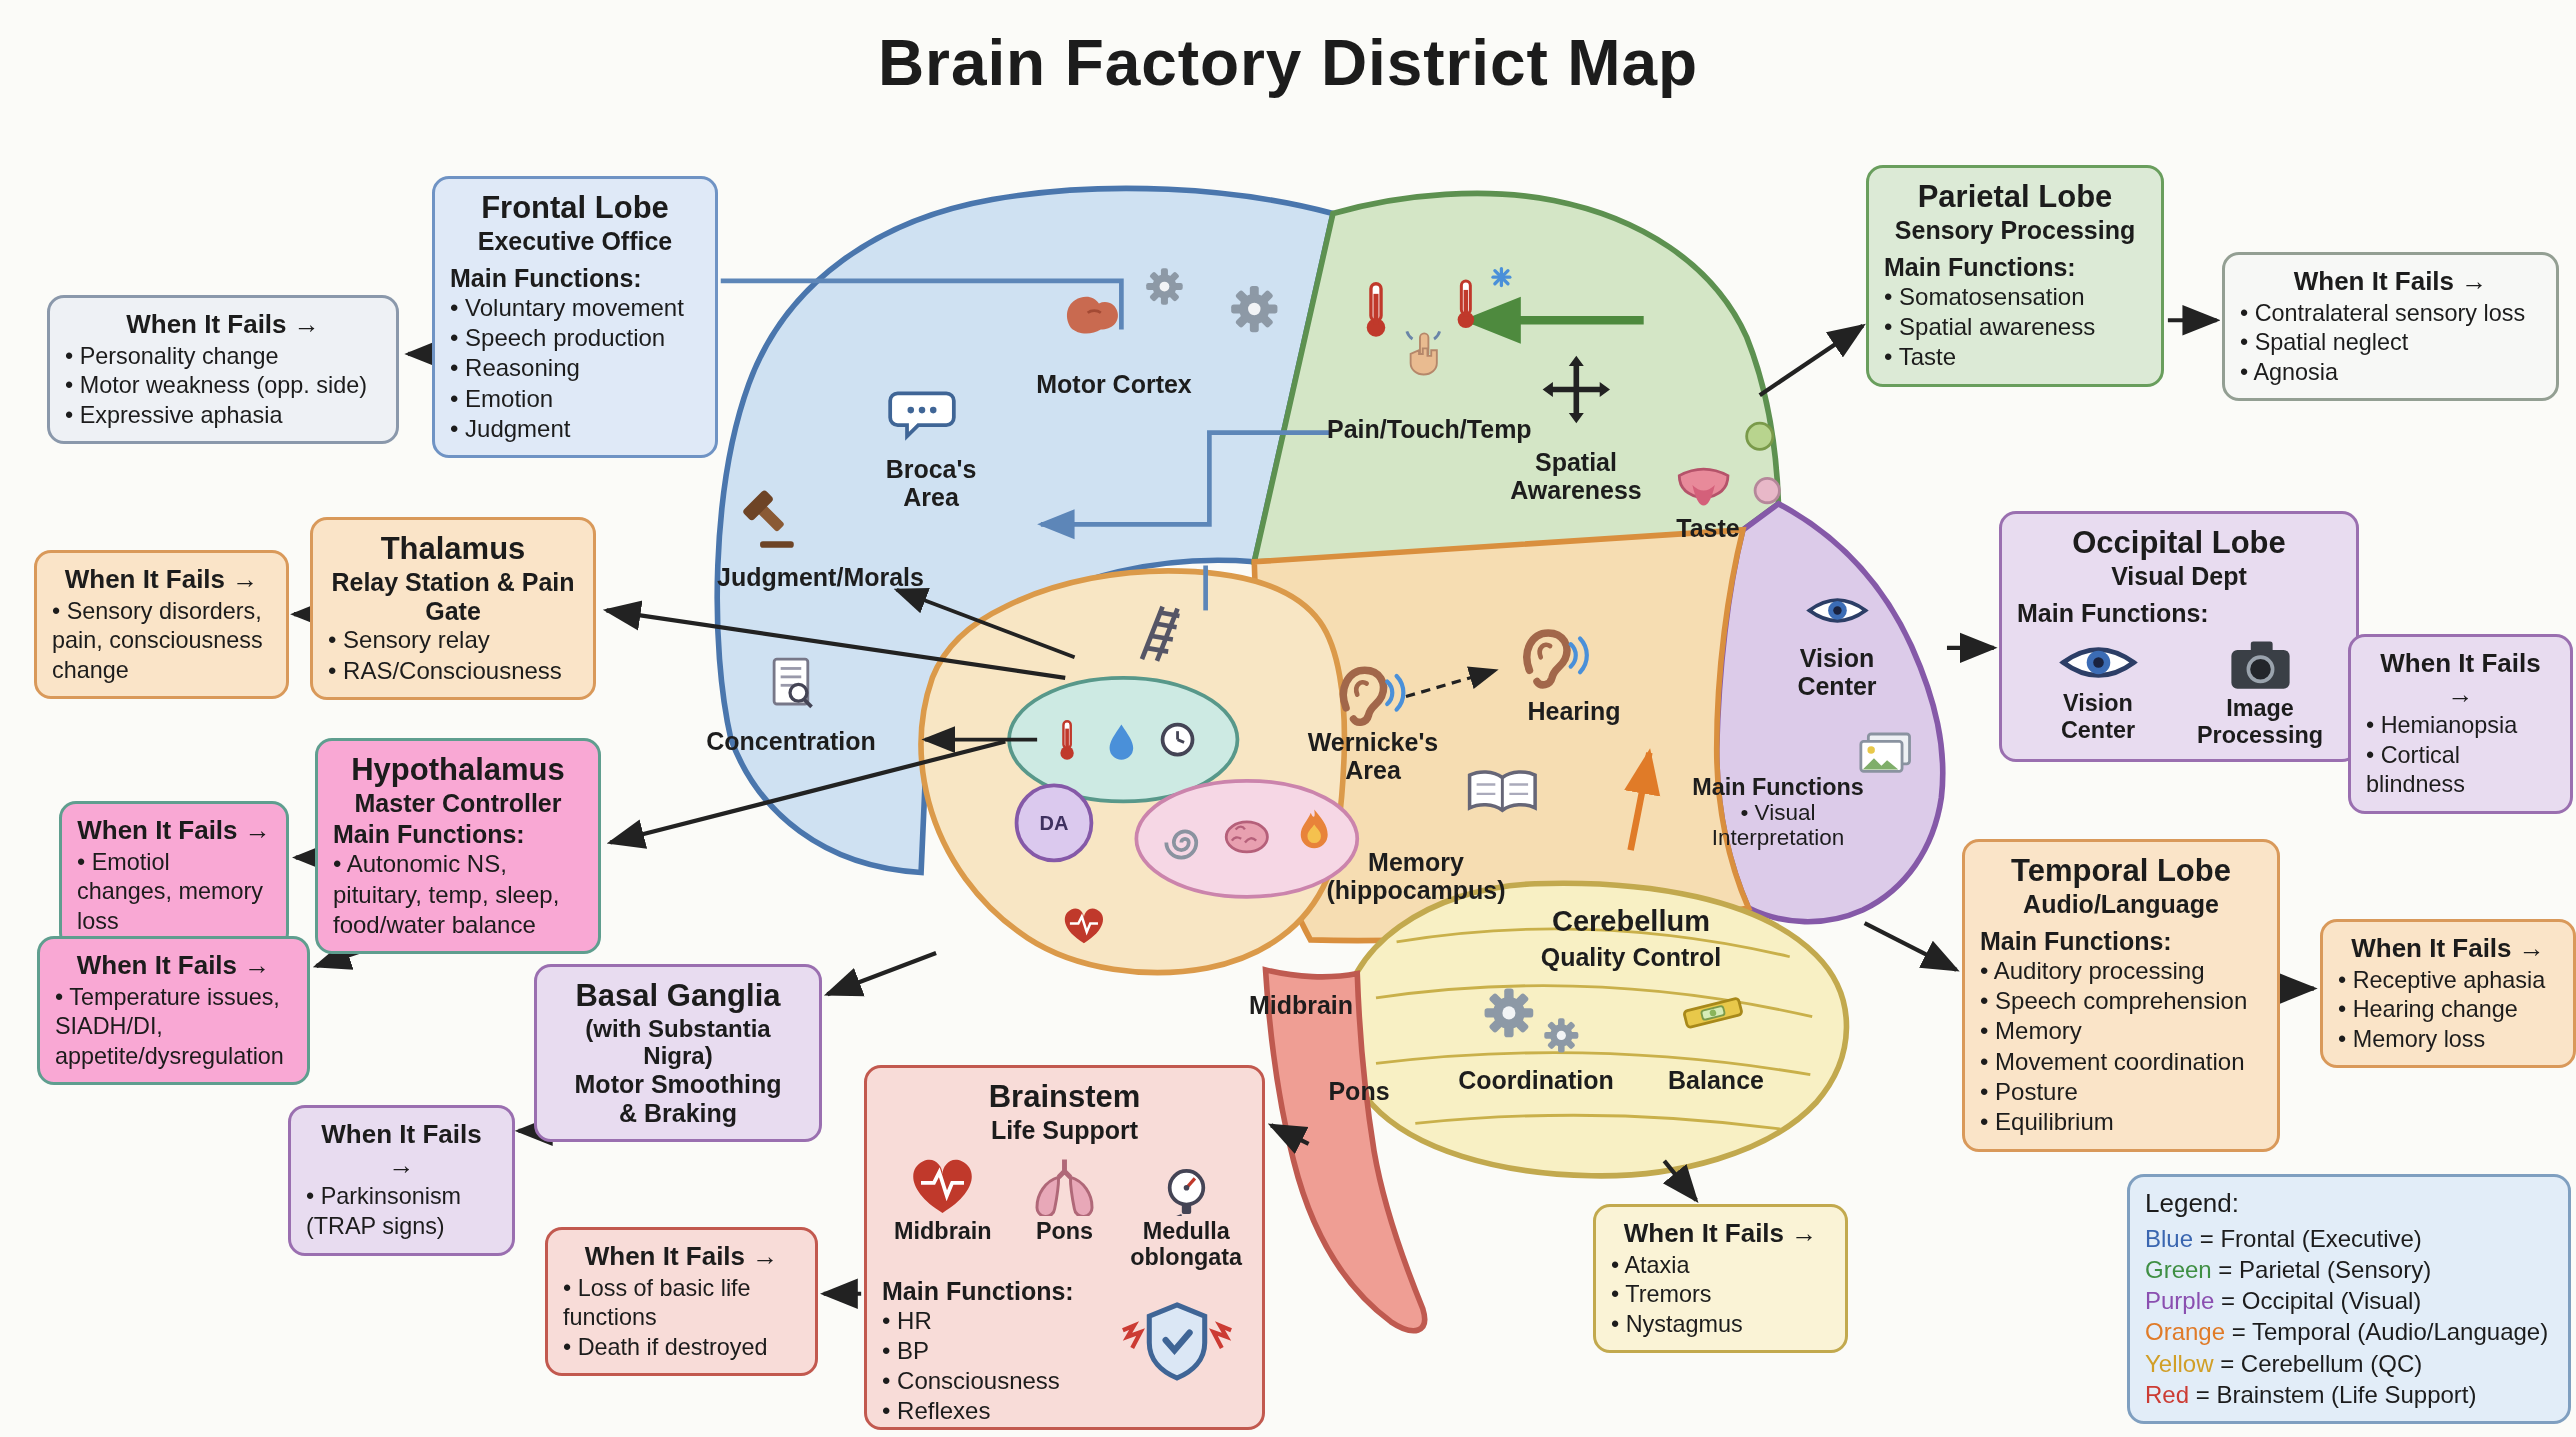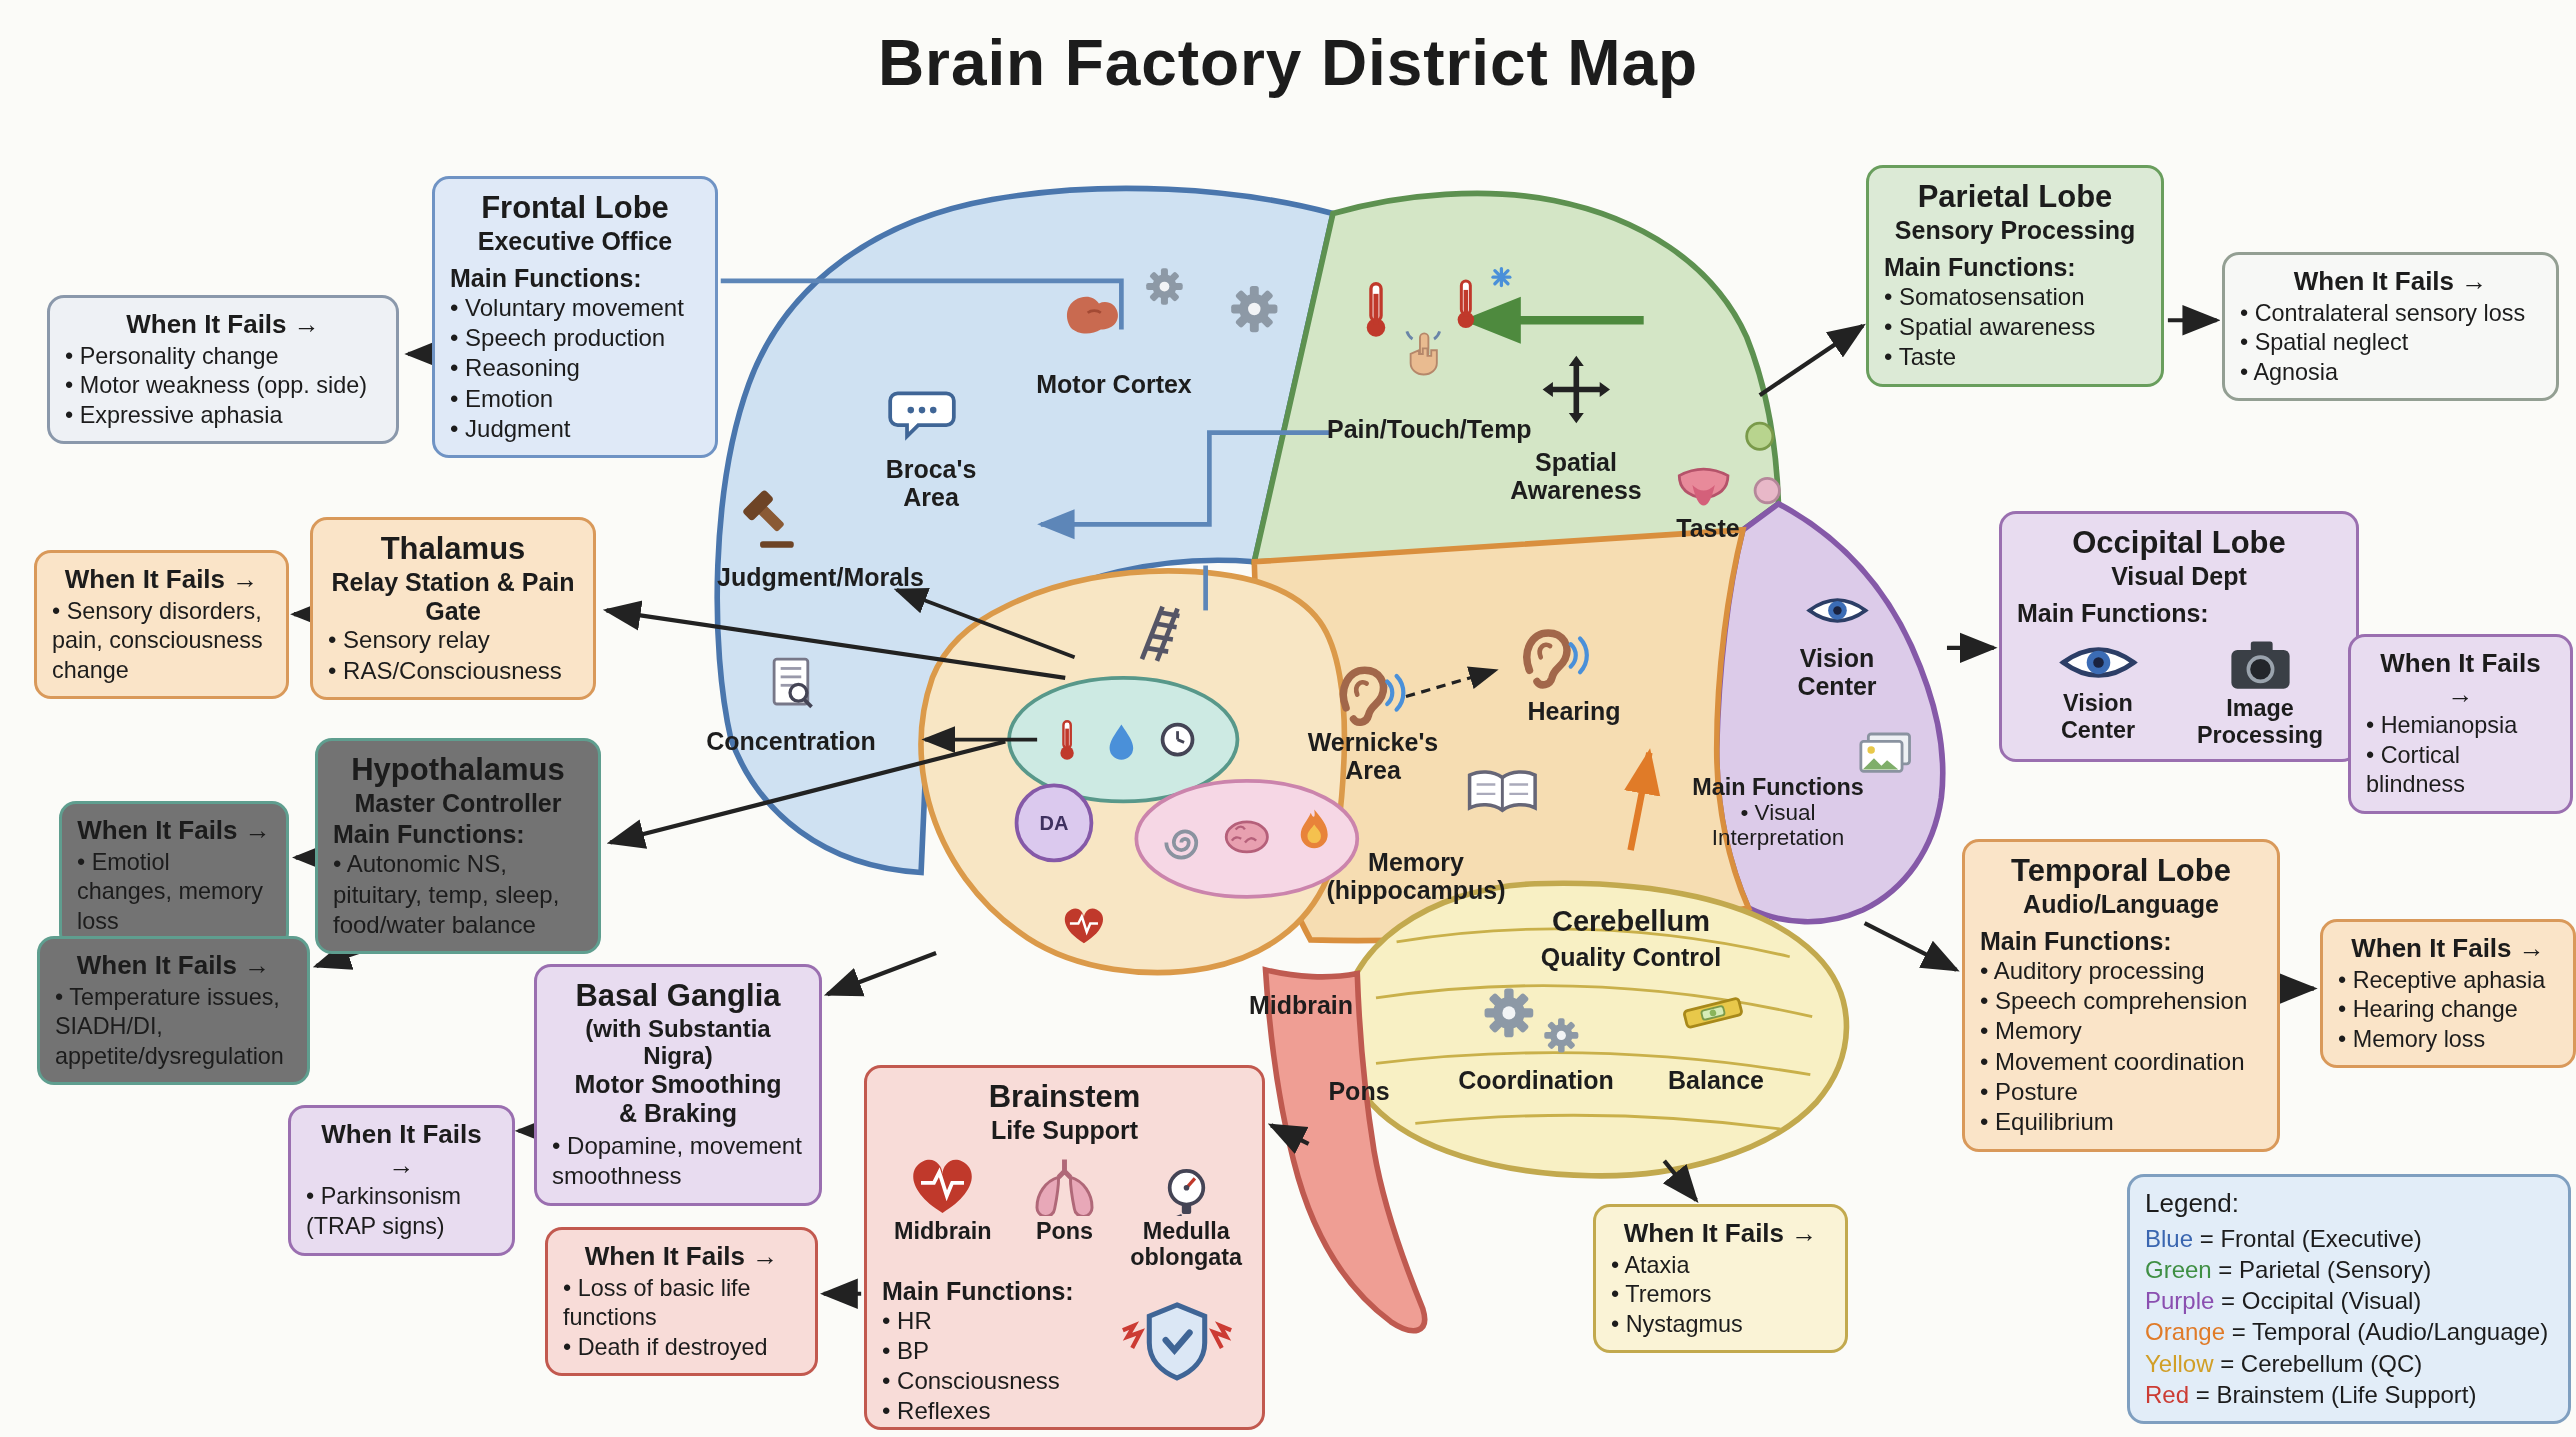--- a/index.html
+++ b/index.html
@@ -20,21 +20,21 @@
   .fails .bx-title{font-size:26px;margin-bottom:1.9px}
   .fails .it{font-size:23.4px;line-height:1.26}
   .icon-row{display:flex;justify-content:space-around;align-items:flex-start;margin-top:9.4px}
   .icon-cell{display:flex;flex-direction:column;align-items:center;width:124px}
   .icon-lab{font-size:23.4px;font-weight:bold;text-align:center;line-height:1.12;margin-top:1.9px}
   .bs-bottom{display:flex;align-items:flex-start;margin-top:3.7px}
   .bs-left{flex:1}
   .c-blue{background:#dfe9f7;border-color:#6f93c4}
   .c-green{background:#dcead6;border-color:#699e5d}
   .c-orange{background:#fae4c8;border-color:#d9995a}
-  .c-teal{background:#737373;border-color:#5f9e8f}
+  .c-teal{background:#f9a8d4;border-color:#5f9e8f}
   .c-purple{background:#e8dcf0;border-color:#9a6fb0}
   .c-red{background:#f8dcd8;border-color:#c2594f}
   .c-yellow{background:#faf3d6;border-color:#c2a94e}
   .c-gray{background:#eef1f5;border-color:#8a98ab}
   .c-white{background:#f7f8f6;border-color:#939f93}
   .c-legendbg{background:#e2edf8;border-color:#7f9fc0}
   #bx-legend .legend-title{font-size:26px;font-weight:normal;margin-bottom:3.7px}
   #bx-legend .legend-row{font-size:24px;line-height:1.3}
   .vfunc{font-size:22.5px;text-align:center}
   .vfunc .vt{font-weight:bold;font-size:23.4px}
@@ -355,21 +355,20 @@
   <div class="box fails c-teal" style="left:37px;top:936px;width:273px">
     <div class="bx-title">When It Fails →</div>
     <div class="it">• Temperature issues, SIADH/DI, appetite/dysregulation</div>
   </div>
 
   <div class="box c-purple" style="left:534px;top:964px;width:288px">
     <div class="bx-title">Basal Ganglia</div>
     <div class="bx-sub2">(with Substantia Nigra)</div>
     <div class="bx-sub">Motor Smoothing</div>
     <div class="bx-sub">&amp; Braking</div>
-    <div class="it" style="margin-top:3.7px">• Dopamine, movement smoothness</div>
   </div>
 
   <div class="box fails c-purple" style="left:288px;top:1105px;width:227px">
     <div class="bx-title">When It Fails →</div>
     <div class="it">• Parkinsonism (TRAP signs)</div>
   </div>
 
   <div class="box c-red" style="left:864px;top:1065px;width:401px;height:365px">
     <div class="bx-title">Brainstem</div>
     <div class="bx-sub">Life Support</div>

